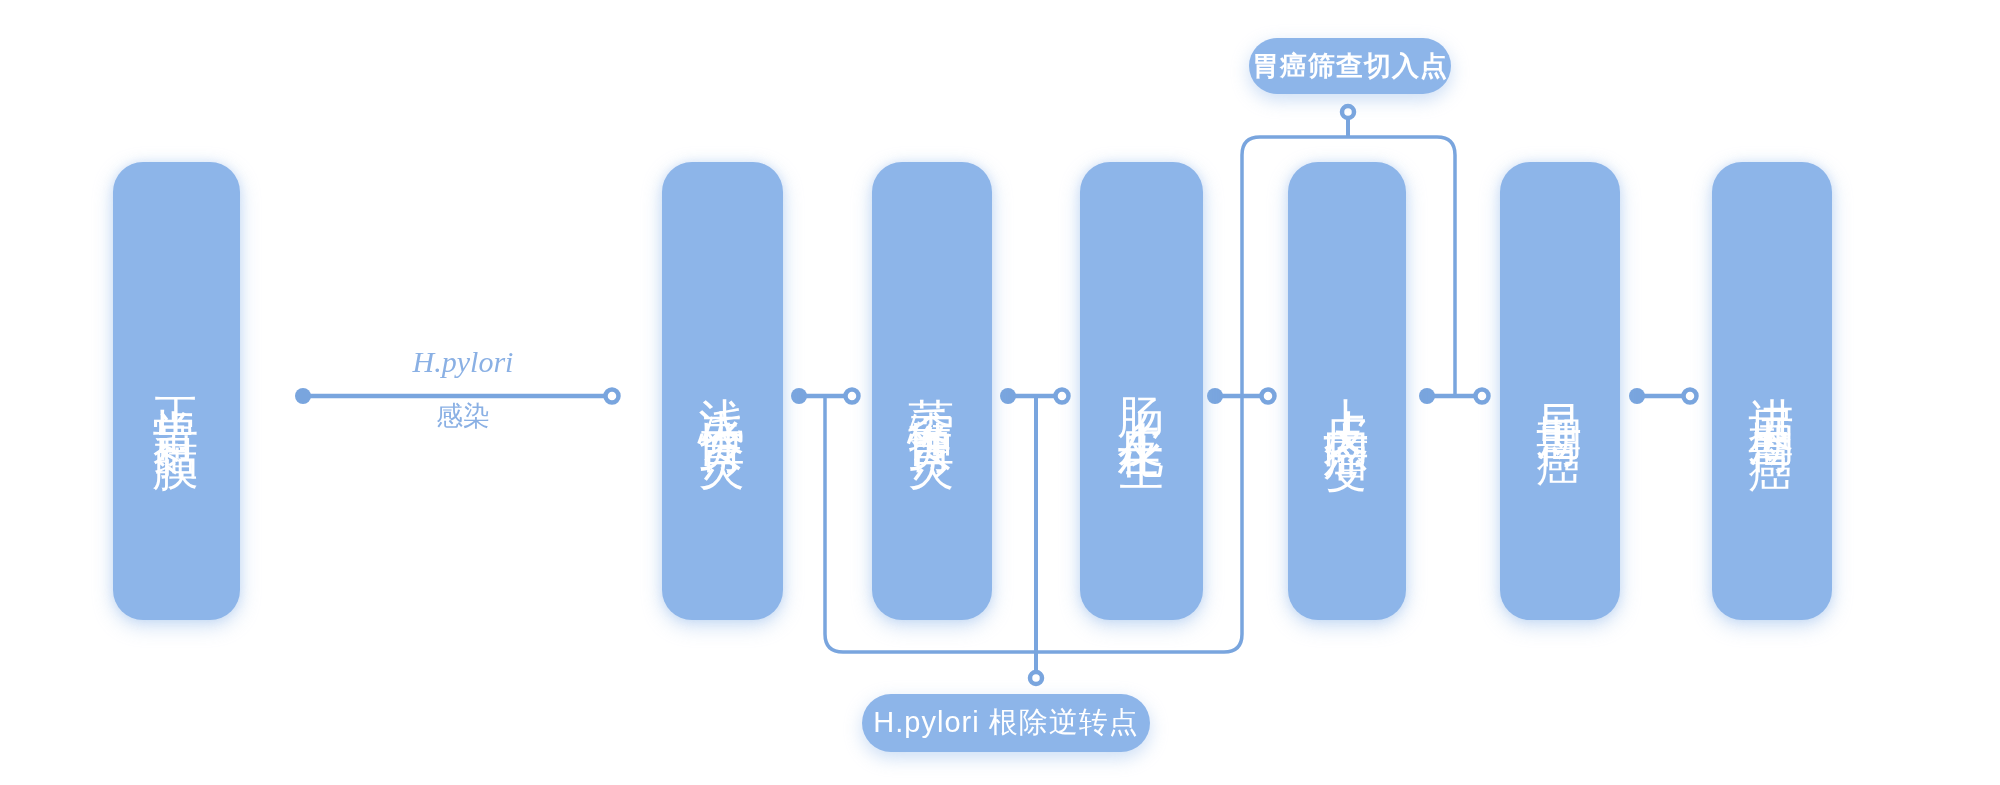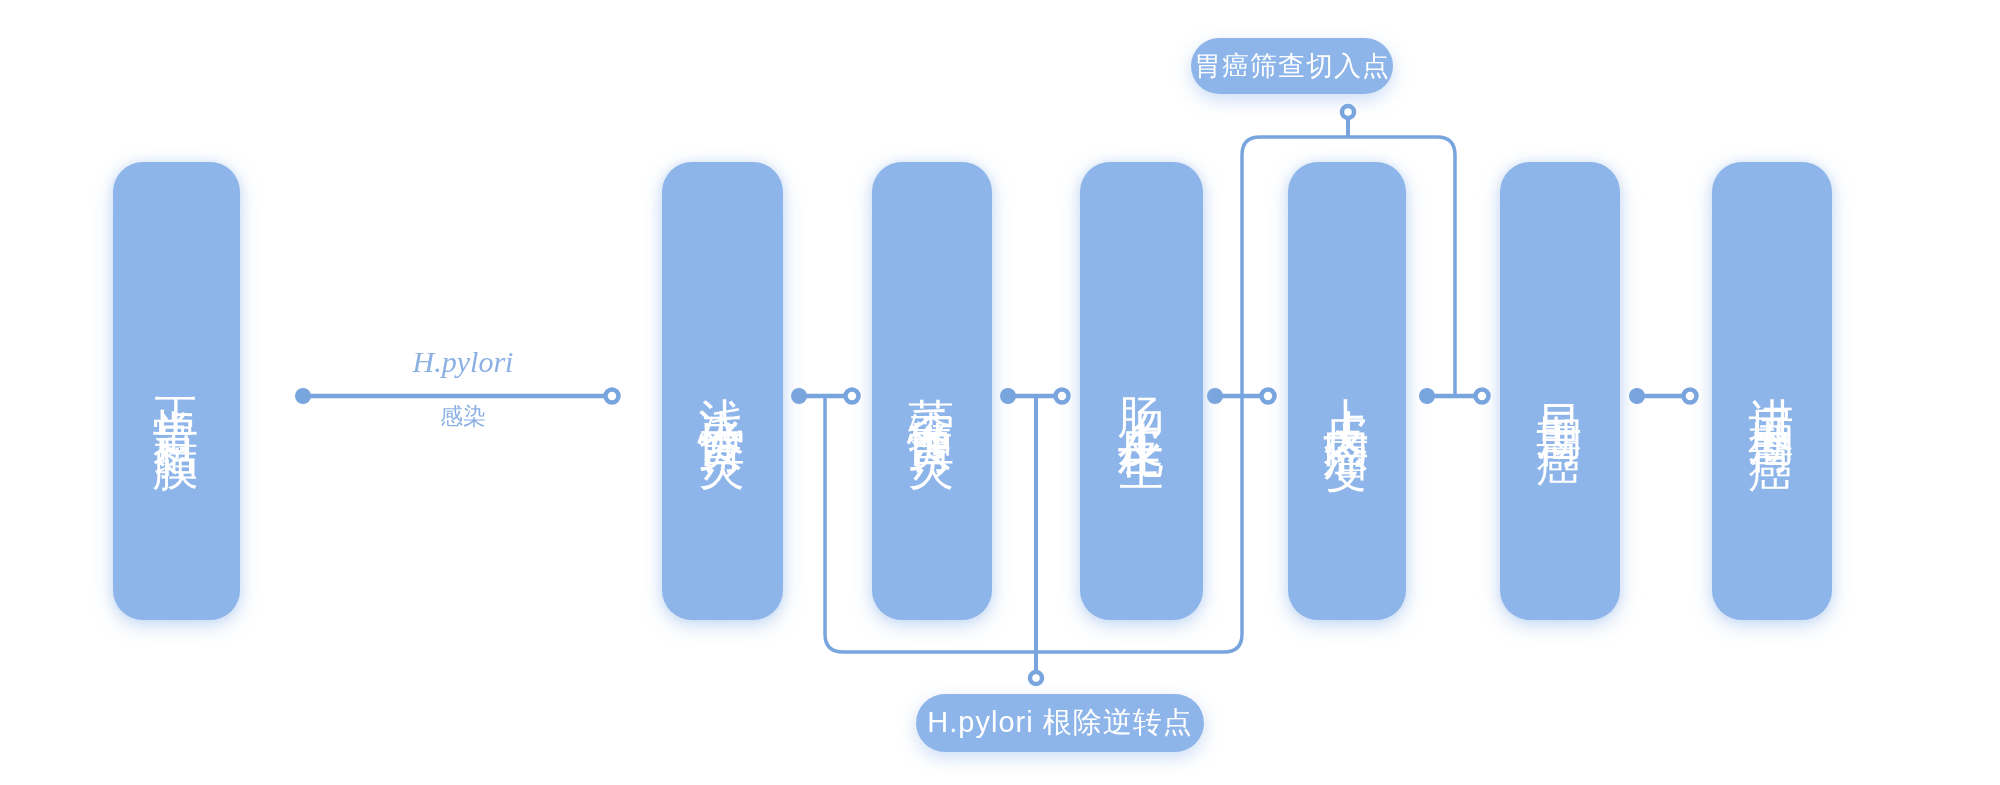--- a/index.html
+++ b/index.html
@@ -54,32 +54,32 @@
     position: absolute;
     background: var(--node-fill);
     border-radius: 29px;
     box-shadow: 0 6px 18px rgba(141,181,233,0.45);
     display: flex;
     align-items: center;
     justify-content: center;
     color: var(--text-on-node);
     white-space: nowrap;
   }
-  .pill-top    { left: 1191px; top: 38px;  width: 202px; height: 56px; font-size: 27px; letter-spacing: 1px; }
-  .pill-bottom { left: 916px;  top: 694px; width: 288px; height: 58px; font-size: 29px; letter-spacing: 1px; }
+  .pill-top    { left: 1249px; top: 38px;  width: 202px; height: 56px; font-size: 27px; letter-spacing: 1px; font-weight: bold; }
+  .pill-bottom { left: 862px;  top: 694px; width: 288px; height: 58px; font-size: 29px; letter-spacing: 1px; }
   .hp-edge-label {
     position: absolute;
     left: 353px;
     top: 344px;
     width: 220px;
     text-align: center;
     color: var(--ann-text);
   }
   .hp-edge-line1 { font-style: italic; font-size: 30px; height: 36px; line-height: 36px; font-family: Liberation Serif, serif; }
-  .hp-edge-line2 { font-size: 23px; margin-top: 20px; height: 32px; line-height: 32px; }
+  .hp-edge-line2 { font-size: 27px; margin-top: 20px; height: 32px; line-height: 32px; }
 </style>
 </head>
 <body>
 
 <div class="canvas">
 
   <svg class="wires" viewBox="0 0 2000 785" aria-hidden="true">
 
     <line class="wire" x1="303" y1="396" x2="612" y2="396" stroke-width="4.5"></line>
     <circle class="dot" cx="303" cy="396" r="8"></circle>

